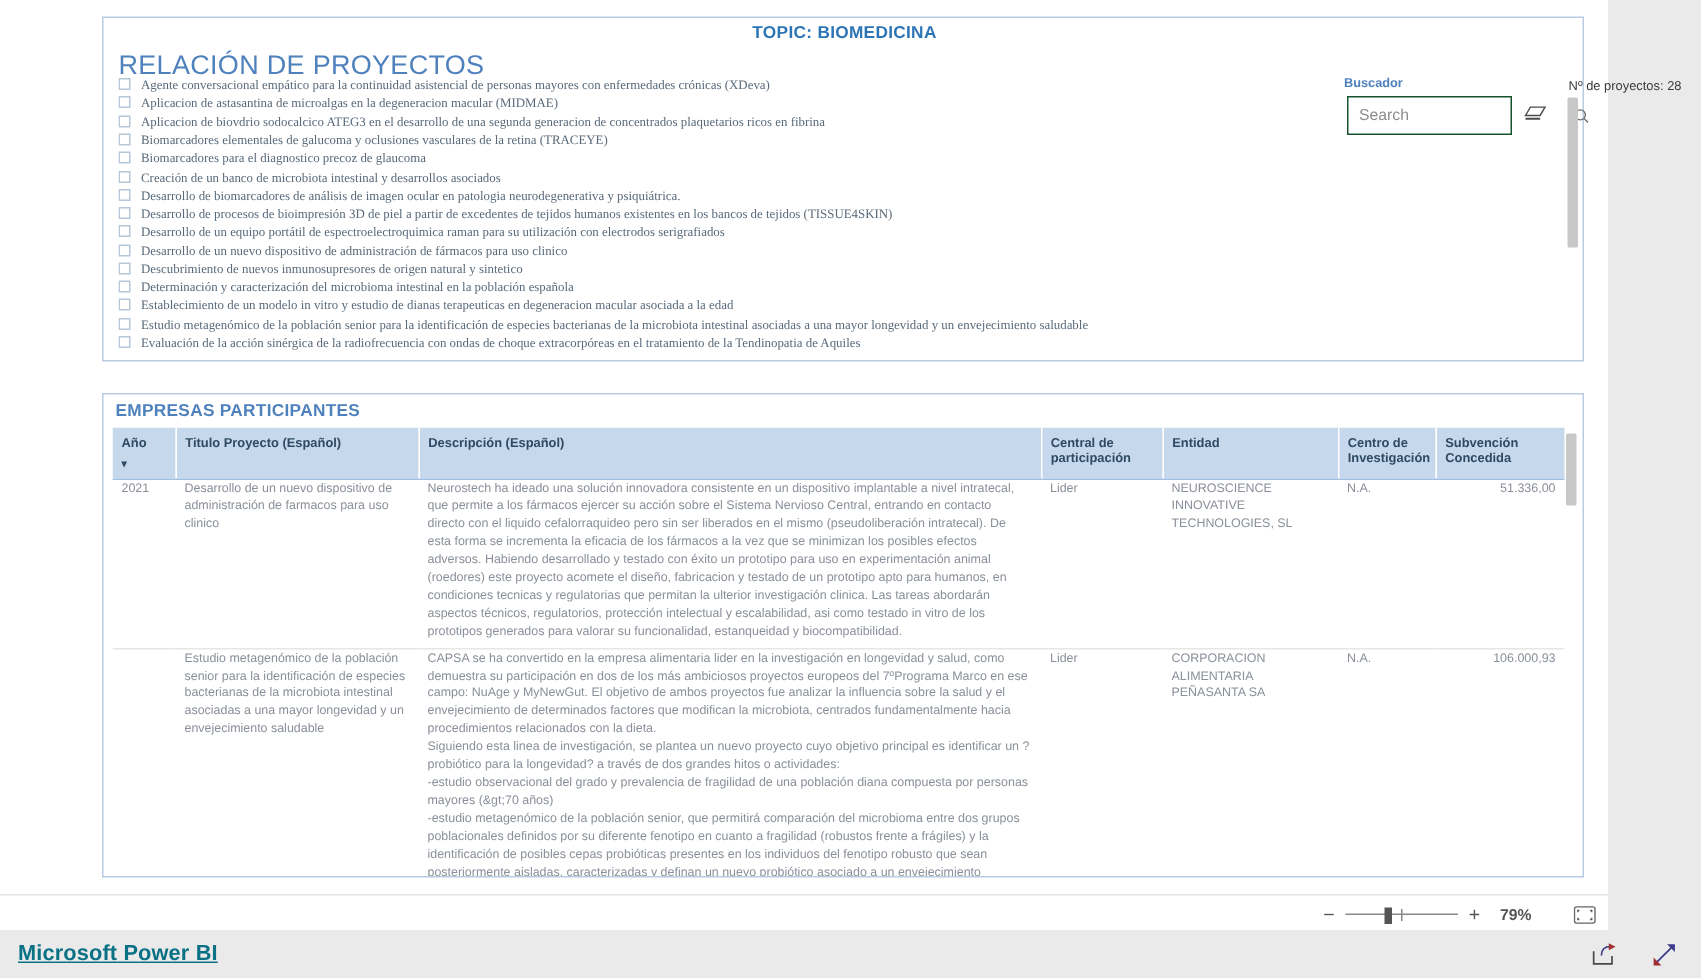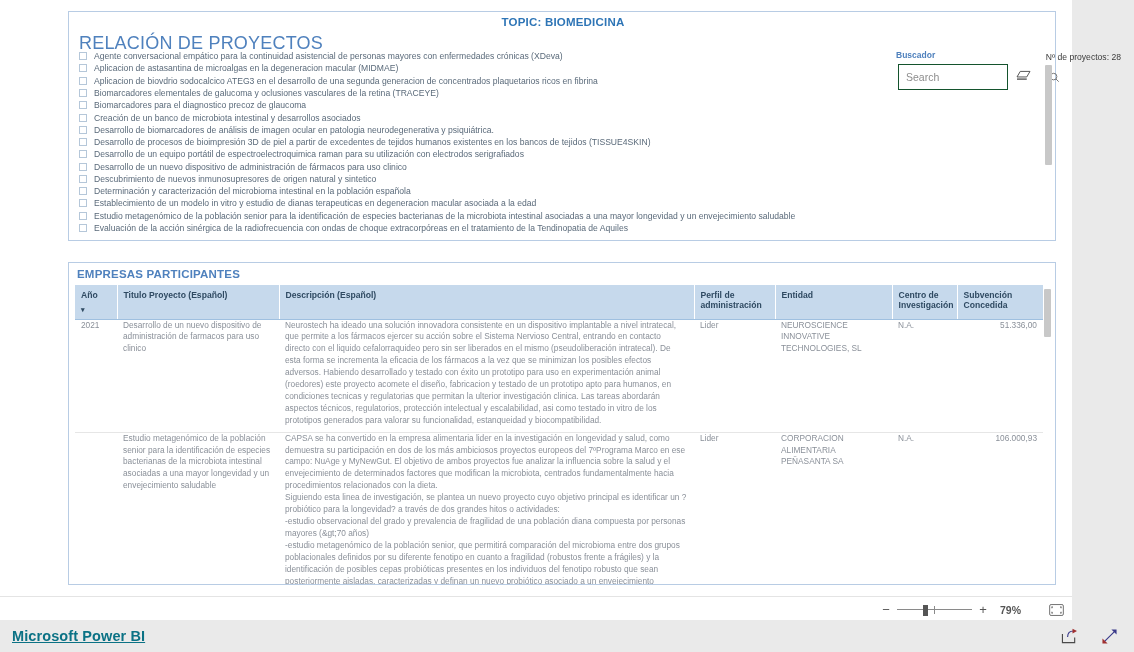--- a/index.html
+++ b/index.html
@@ -66,20 +66,21 @@
     border: 1px solid #b5c7d9;
     background: #fff;
     margin-right: 7px;
     flex: 0 0 auto;
   }
   .proj-label {
     font-size: 8.6px;
     color: #5a6a7a;
     white-space: nowrap;
     line-height: 12px;
+    font-family: Liberation Serif, serif;
   }
   
   #search-label {
     position: absolute;
     left: 827px; top: 38px;
     font-size: 8.5px;
     font-weight: bold;
     color: #4f81bd;
   }
   #search-box {
@@ -383,21 +384,21 @@
             <col style="width:86px">
           </colgroup>
           <thead>
             <tr>
               <th>
                 <span>Año</span>
                 <span class="sort-caret">▾</span>
               </th>
               <th>Titulo Proyecto (Español)</th>
               <th>Descripción (Español)</th>
-              <th>Perfil de administración</th>
+              <th>Central de participación</th>
               <th>Entidad</th>
               <th>Centro de Investigación</th>
               <th>Subvención Concedida</th>
             </tr>
           </thead>
           <tbody id="grid-body">
               <tr>
                 <td class="year">
                   <p>2021</p>
                 </td>

